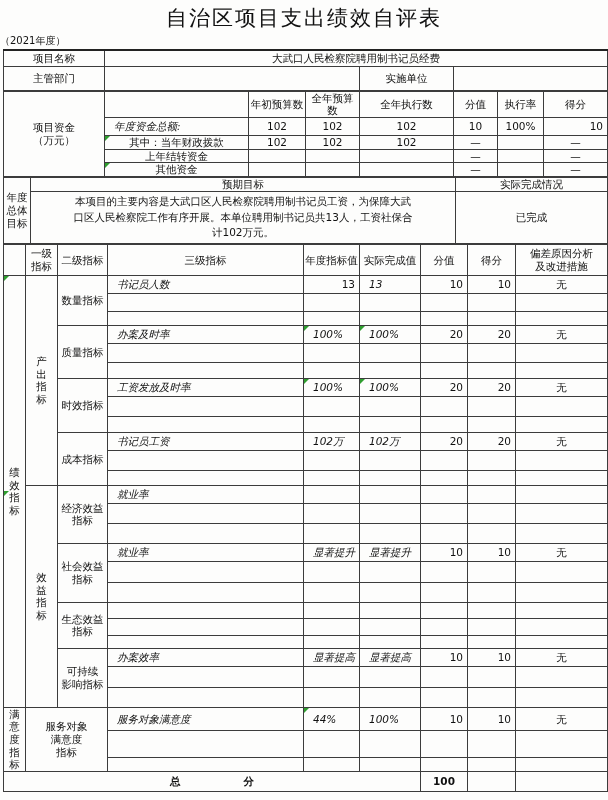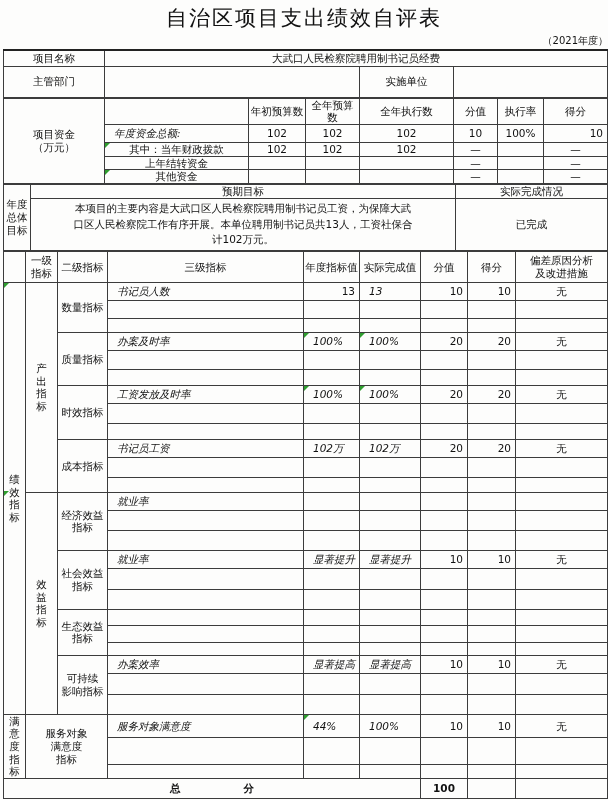--- a/index.html
+++ b/index.html
@@ -4,21 +4,21 @@
 <style>
   html,body{margin:0;padding:0;background:#fff;}
   .sheet{position:relative;width:608px;height:800px;background:#fdfdfc;
          font-family:"DejaVu Sans",sans-serif;color:#111;overflow:hidden;}
   
   .topbar{position:relative;height:24px;border-bottom:1px solid #c9c6e0;}
   .topbar .att{position:absolute;left:5px;top:3px;font-size:15px;letter-spacing:1px;}
   .gl{position:absolute;top:0;width:1px;height:24px;background:#c9c6e0;}
   .title{height:34px;line-height:36px;text-align:center;font-size:21px;
          font-weight:normal;letter-spacing:2px;}
-  .subtitle{height:15px;line-height:13px;text-align:right;font-size:10px;}
+  .subtitle{height:15px;line-height:13px;text-align:left;font-size:10px;}
   table{border-collapse:collapse;table-layout:fixed;width:604px;margin-left:3px;
         font-size:10.5px;}
   td{border:1px solid #3c3c3c;text-align:center;padding:0 1px;line-height:1.2;
      overflow:hidden;vertical-align:middle;}
   .tt{border-top:2px solid #222;}
   .L{text-align:left;padding-left:9px;font-style:italic;}
   .R{text-align:right;padding-right:4px;}
   .pre{white-space:pre-line;}
   .b{font-weight:bold;}
   .cmt{position:relative;}
@@ -42,21 +42,21 @@
         <col style="width:101px">
         <col style="width:255px">
         <col style="width:94px">
         <col style="width:154px">
       </colgroup>
     <tbody>
         <tr style="height:16px">
       <td class="tt">项目名称</td>
       <td class="tt" colspan="3">大武口人民检察院聘用制书记员经费</td>
     </tr>
-    <tr style="height:31px">
+    <tr style="height:24px">
       <td>主管部门</td>
       <td></td>
       <td>实施单位</td>
       <td></td>
     </tr>
   </tbody>
     </table>
 
   <table>
     <colgroup>

